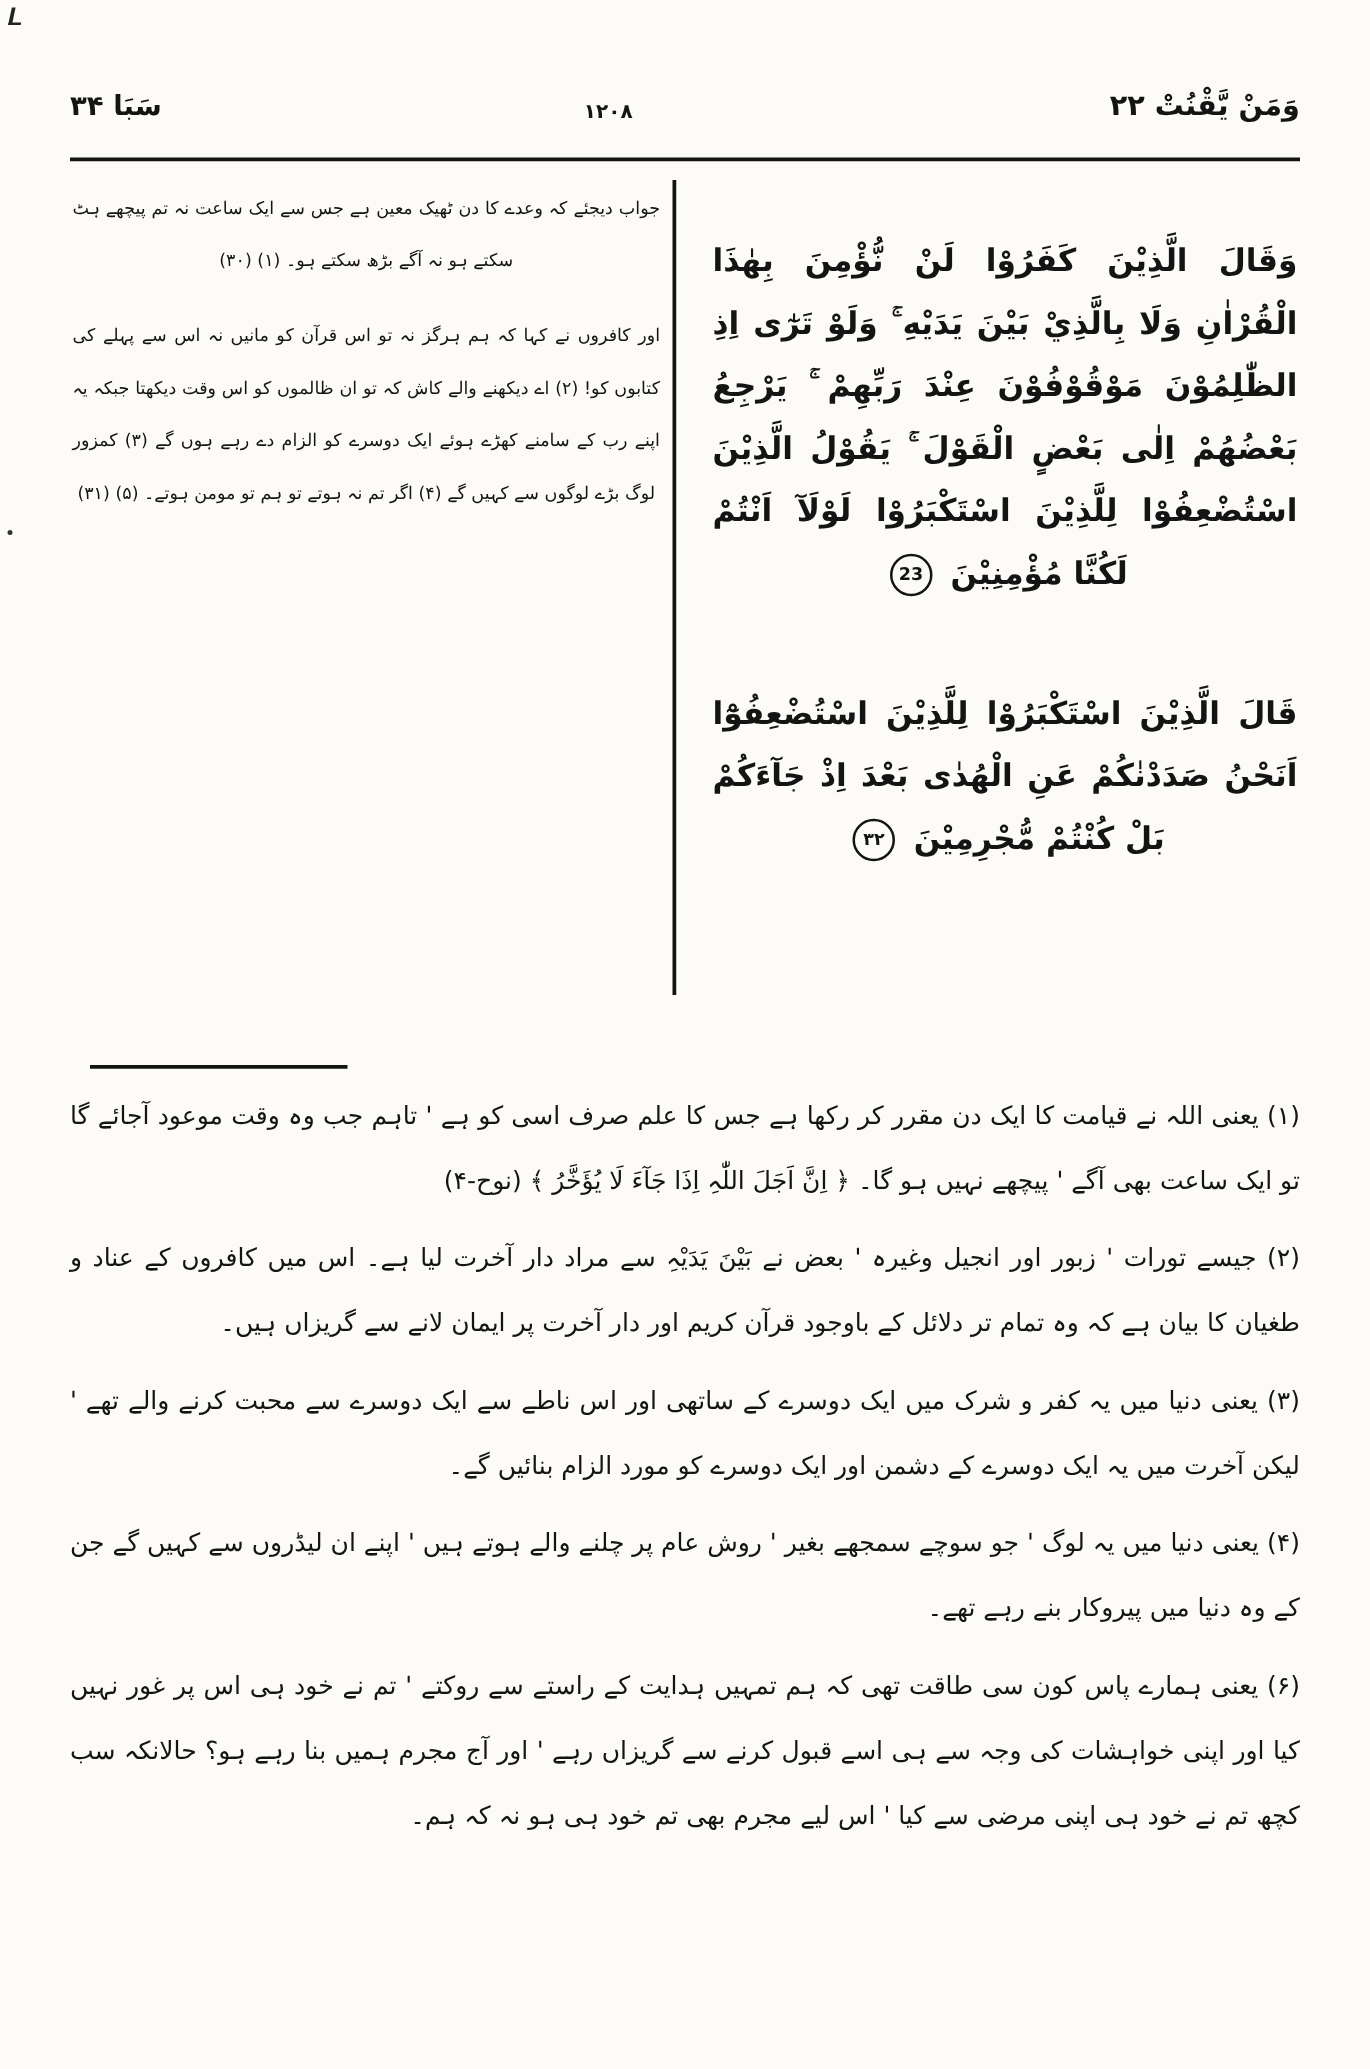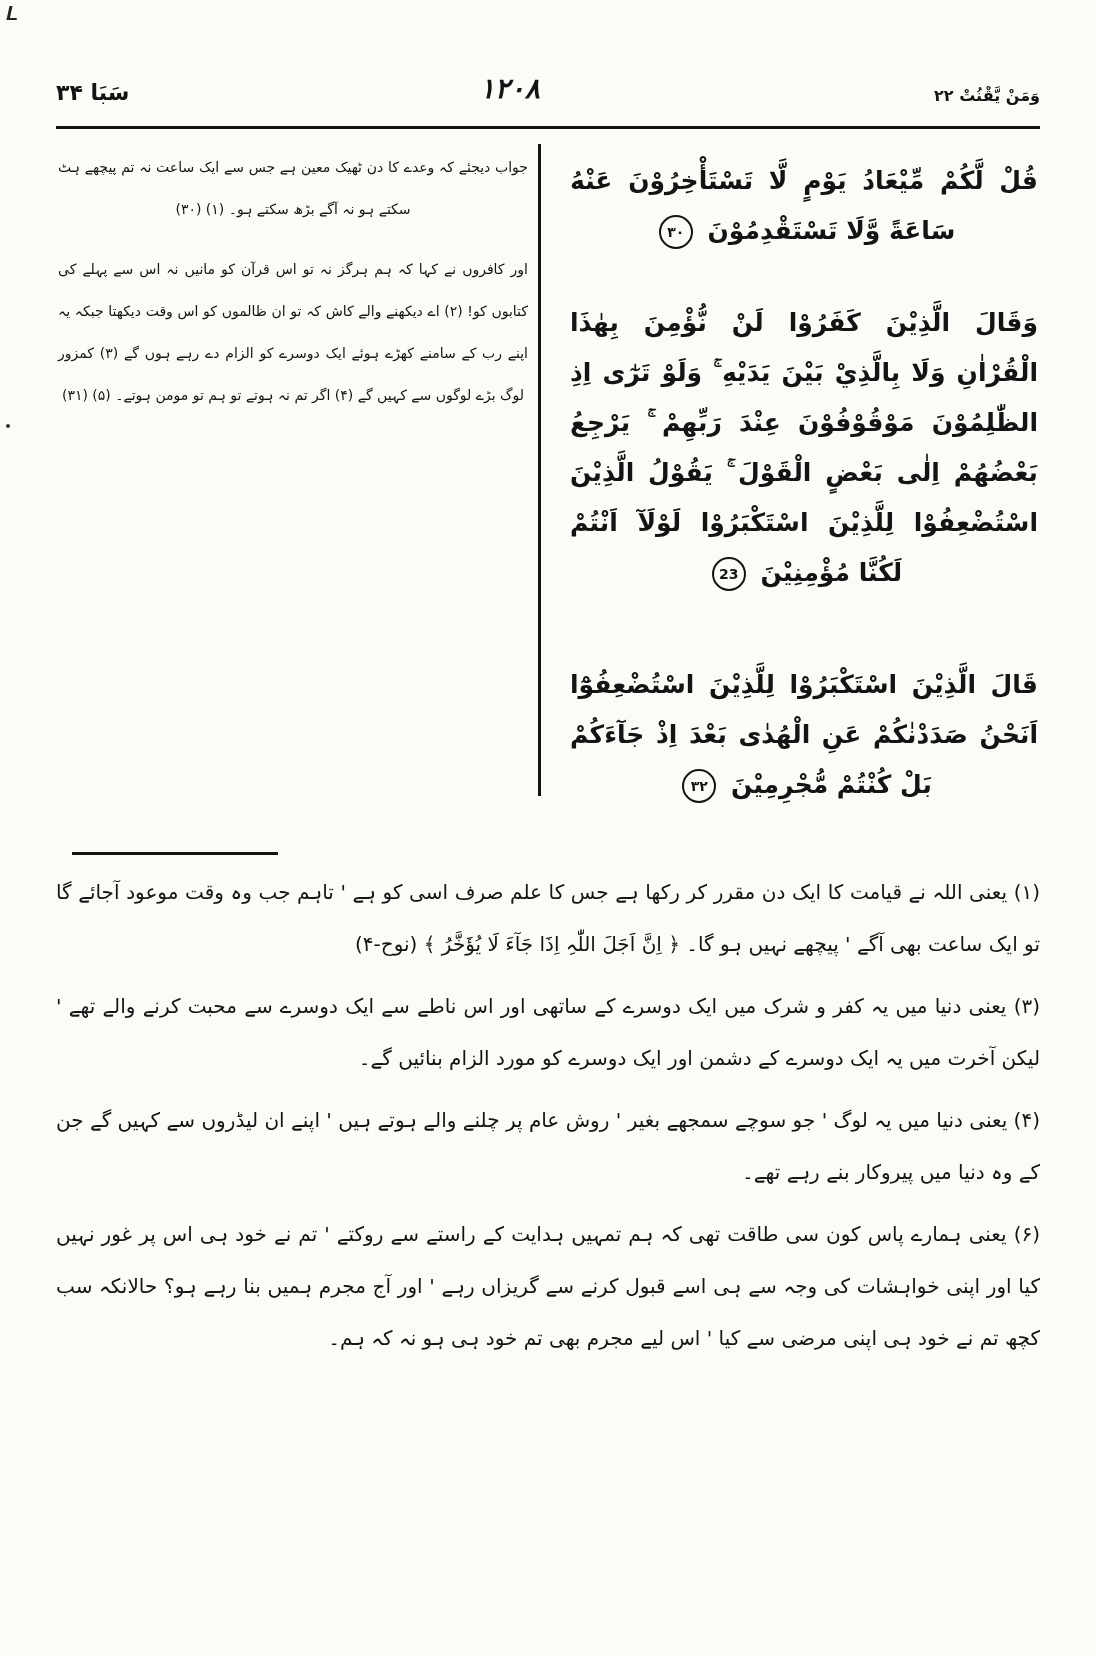--- a/index.html
+++ b/index.html
@@ -12,22 +12,22 @@
     font-family:"DejaVu Sans",sans-serif;
     direction:rtl;
     overflow:hidden;
   }
   
   .header{
     position:absolute;top:72px;right:56px;left:56px;
     display:flex;justify-content:space-between;align-items:flex-end;
     font-weight:bold;
   }
-  .hdr-right{font-size:16px;margin-left:44px;}
-  .hdr-center{font-size:28px;letter-spacing:1px;font-style:italic;}
+  .hdr-right{font-size:23px;margin-left:44px;}
+  .hdr-center{font-size:16px;letter-spacing:1px;}
   .hdr-left{font-size:22px;text-align:center;}
   .header-rule{
     position:absolute;top:126px;right:56px;left:56px;height:3px;
     background:#141414;
   }
   
   .arabic-col{
     position:absolute;top:142px;right:58px;width:468px;height:660px;
     font-weight:bold;
     font-size:25px;line-height:50px;
@@ -85,24 +85,20 @@
   <div class="artifact-dot"></div>
 
   <div class="header">
     <span class="hdr-right" lang="ar">وَمَنْ يَّقْنُتْ ۲۲</span>
     <span class="hdr-center">۱۲۰۸</span>
     <span class="hdr-left" lang="ar">سَبَا ۳۴</span>
   </div>
   <div class="header-rule"></div>
 
   <div class="arabic-col" lang="ar">
-    <div class="verse-block vb-30">
-      <span>قُلْ لَّكُمْ مِّيْعَادُ يَوْمٍ لَّا تَسْتَأْخِرُوْنَ عَنْهُ سَاعَةً وَّلَا تَسْتَقْدِمُوْنَ</span>
-      <span class="verse-num">۳۰</span>
-    </div>
     <div class="verse-block vb-31">
       <span>وَقَالَ الَّذِيْنَ كَفَرُوْا لَنْ نُّؤْمِنَ بِهٰذَا الْقُرْاٰنِ وَلَا بِالَّذِيْ بَيْنَ يَدَيْهِ ۚ وَلَوْ تَرٰٓى اِذِ الظّٰلِمُوْنَ مَوْقُوْفُوْنَ عِنْدَ رَبِّهِمْ ۚ يَرْجِعُ بَعْضُهُمْ اِلٰى بَعْضٍ الْقَوْلَ ۚ يَقُوْلُ الَّذِيْنَ اسْتُضْعِفُوْا لِلَّذِيْنَ اسْتَكْبَرُوْا لَوْلَآ اَنْتُمْ لَكُنَّا مُؤْمِنِيْنَ</span>
       <span class="verse-num">23</span>
     </div>
     <div class="verse-block vb-32">
       <span>قَالَ الَّذِيْنَ اسْتَكْبَرُوْا لِلَّذِيْنَ اسْتُضْعِفُوْٓا اَنَحْنُ صَدَدْنٰكُمْ عَنِ الْهُدٰى بَعْدَ اِذْ جَآءَكُمْ بَلْ كُنْتُمْ مُّجْرِمِيْنَ</span>
       <span class="verse-num">۳۲</span>
     </div>
   </div>
 
@@ -110,18 +106,19 @@
 
   <div class="urdu-col">
     <p class="urdu-para">جواب دیجئے کہ وعدے کا دن ٹھیک معین ہے جس سے ایک ساعت نہ تم پیچھے ہٹ سکتے ہو نہ آگے بڑھ سکتے ہو۔ (۱) (۳۰)</p>
     <p class="urdu-para">اور کافروں نے کہا کہ ہم ہرگز نہ تو اس قرآن کو مانیں نہ اس سے پہلے کی کتابوں کو! (۲) اے دیکھنے والے کاش کہ تو ان ظالموں کو اس وقت دیکھتا جبکہ یہ اپنے رب کے سامنے کھڑے ہوئے ایک دوسرے کو الزام دے رہے ہوں گے (۳) کمزور لوگ بڑے لوگوں سے کہیں گے (۴) اگر تم نہ ہوتے تو ہم تو مومن ہوتے۔ (۵) (۳۱)</p>
   </div>
 
   <div class="footnote-separator"></div>
 
   <div class="footnotes">
     <p class="footnote">(۱) یعنی اللہ نے قیامت کا ایک دن مقرر کر رکھا ہے جس کا علم صرف اسی کو ہے ' تاہم جب وہ وقت موعود آجائے گا تو ایک ساعت بھی آگے ' پیچھے نہیں ہو گا۔ ﴿ اِنَّ اَجَلَ اللّٰہِ اِذَا جَآءَ لَا یُؤَخَّرُ ﴾ (نوح-۴)</p>
+    <p class="footnote">(۲) جیسے تورات ' زبور اور انجیل وغیرہ ' بعض نے بَیْنَ یَدَیْہِ سے مراد دار آخرت لیا ہے۔ اس میں کافروں کے عناد و طغیان کا بیان ہے کہ وہ تمام تر دلائل کے باوجود قرآن کریم اور دار آخرت پر ایمان لانے سے گریزاں ہیں۔</p>
     <p class="footnote">(۳) یعنی دنیا میں یہ کفر و شرک میں ایک دوسرے کے ساتھی اور اس ناطے سے ایک دوسرے سے محبت کرنے والے تھے ' لیکن آخرت میں یہ ایک دوسرے کے دشمن اور ایک دوسرے کو مورد الزام بنائیں گے۔</p>
     <p class="footnote">(۴) یعنی دنیا میں یہ لوگ ' جو سوچے سمجھے بغیر ' روش عام پر چلنے والے ہوتے ہیں ' اپنے ان لیڈروں سے کہیں گے جن کے وہ دنیا میں پیروکار بنے رہے تھے۔</p>
     <p class="footnote">(۶) یعنی ہمارے پاس کون سی طاقت تھی کہ ہم تمہیں ہدایت کے راستے سے روکتے ' تم نے خود ہی اس پر غور نہیں کیا اور اپنی خواہشات کی وجہ سے ہی اسے قبول کرنے سے گریزاں رہے ' اور آج مجرم ہمیں بنا رہے ہو؟ حالانکہ سب کچھ تم نے خود ہی اپنی مرضی سے کیا ' اس لیے مجرم بھی تم خود ہی ہو نہ کہ ہم۔</p>
   </div>
 
 </div>
 
 </body></html>

